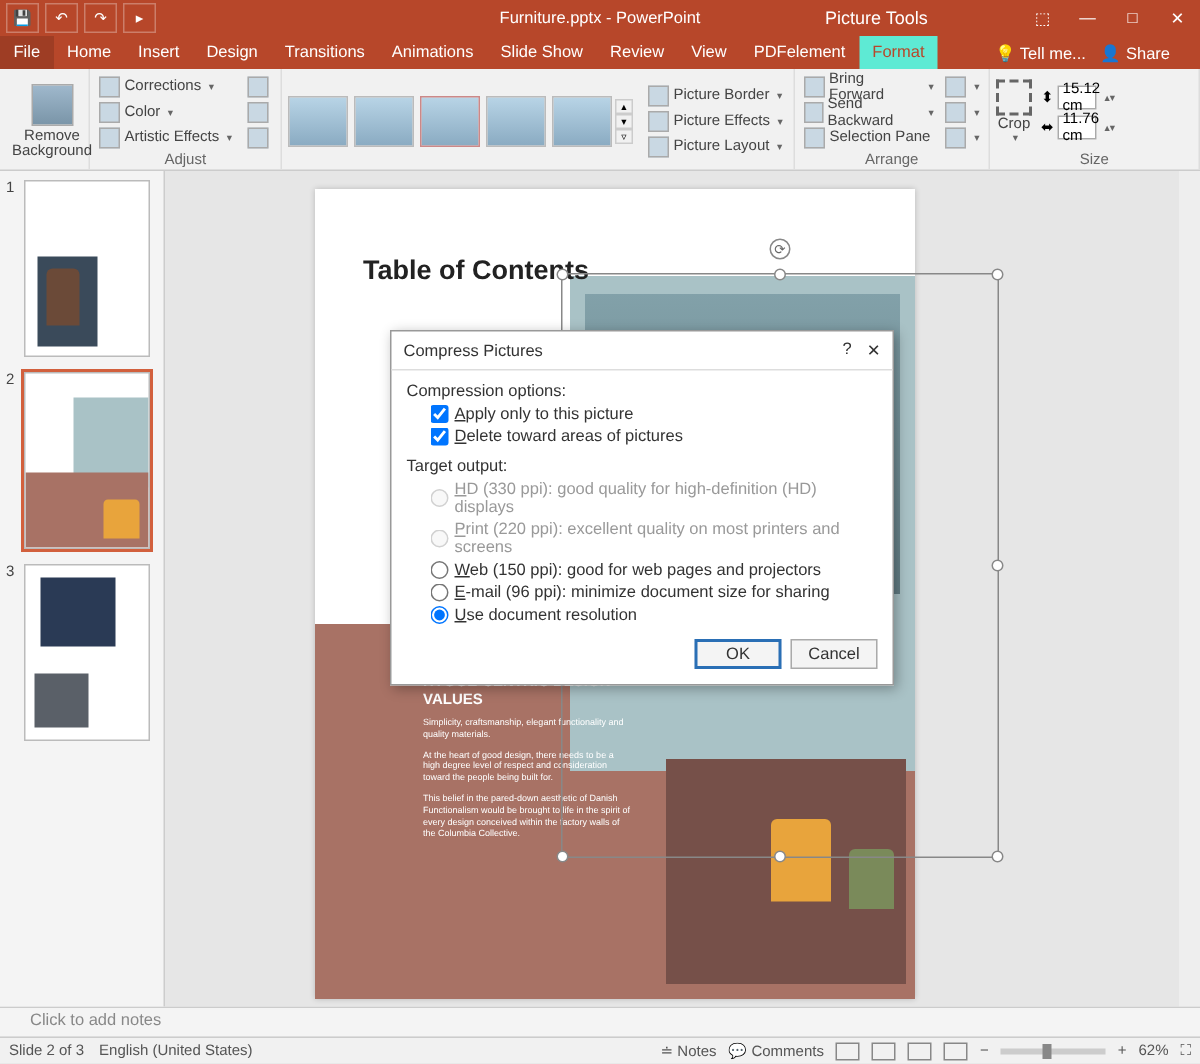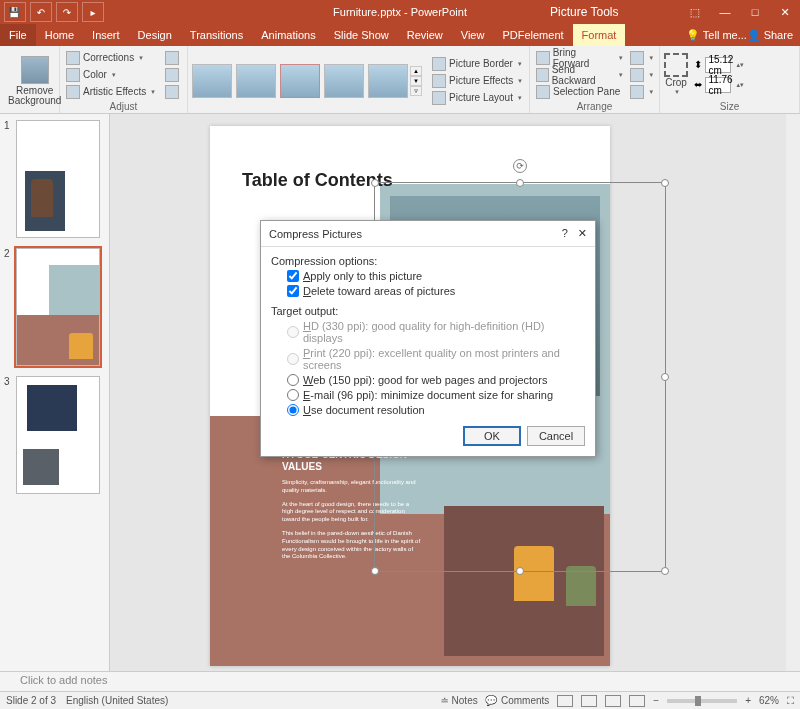--- a/index.html
+++ b/index.html
@@ -11,22 +11,22 @@
 .qat-btn { width: 22px; height: 20px; border: 1px solid rgba(255,255,255,.3); display:flex;align-items:center;justify-content:center; font-size:10px; color:#fff; }
 .titlebar-center { position: absolute; left: 50%; transform: translateX(-50%); display:flex; gap:30px; font-size:11px; }
 .tool-tab { position:absolute; left:550px; font-size:12px; color:#fff; }
 .win-btns { margin-left:auto; display:flex; }
 .win-btn { width:30px; height:24px; display:flex;align-items:center;justify-content:center; color:#fff; font-size:11px; }
 
 
 .menutabs { height: 22px; background: #b7472a; display:flex; align-items:center; color:#fff; font-size:11px; position:relative; }
 .menutab { padding: 0 9px; height:22px; display:flex;align-items:center; cursor:pointer; }
 .menutab.file { background:#9e3d24; }
-.menutab.active { background:#fef9c3; color:#b7472a; }
-.menutabs-right { position:absolute; right:7px; display:flex; align-items:center; }
+.menutab.active { background:#5eead4; color:#b7472a; }
+.menutabs-right { position:absolute; right:20px; display:flex; gap:10px; align-items:center; }
 
 
 .ribbon { height: 68px; background:#f1f1f1; border-bottom:1px solid #ccc; display:flex; }
 .ribbon-group { border-right:1px solid #ddd; display:flex; flex-direction:column; padding:2px 4px 0; }
 .ribbon-group-body { flex:1; display:flex; align-items:center; gap:2px; }
 .ribbon-group-label { font-size:10px; color:#666; text-align:center; padding-bottom:1px; }
 .big-btn { display:flex; flex-direction:column; align-items:center; gap:2px; padding:2px 4px; font-size:10px; color:#444; }
 .big-btn-icon { width:28px; height:28px; background:linear-gradient(#9fb8cc,#7a95a8); border:1px solid #aaa; }
 .small-row { display:flex; flex-direction:column; gap:1px; }
 .small-btn { display:flex; align-items:center; gap:3px; font-size:10px; color:#444; padding:0 2px; height:16px; }

